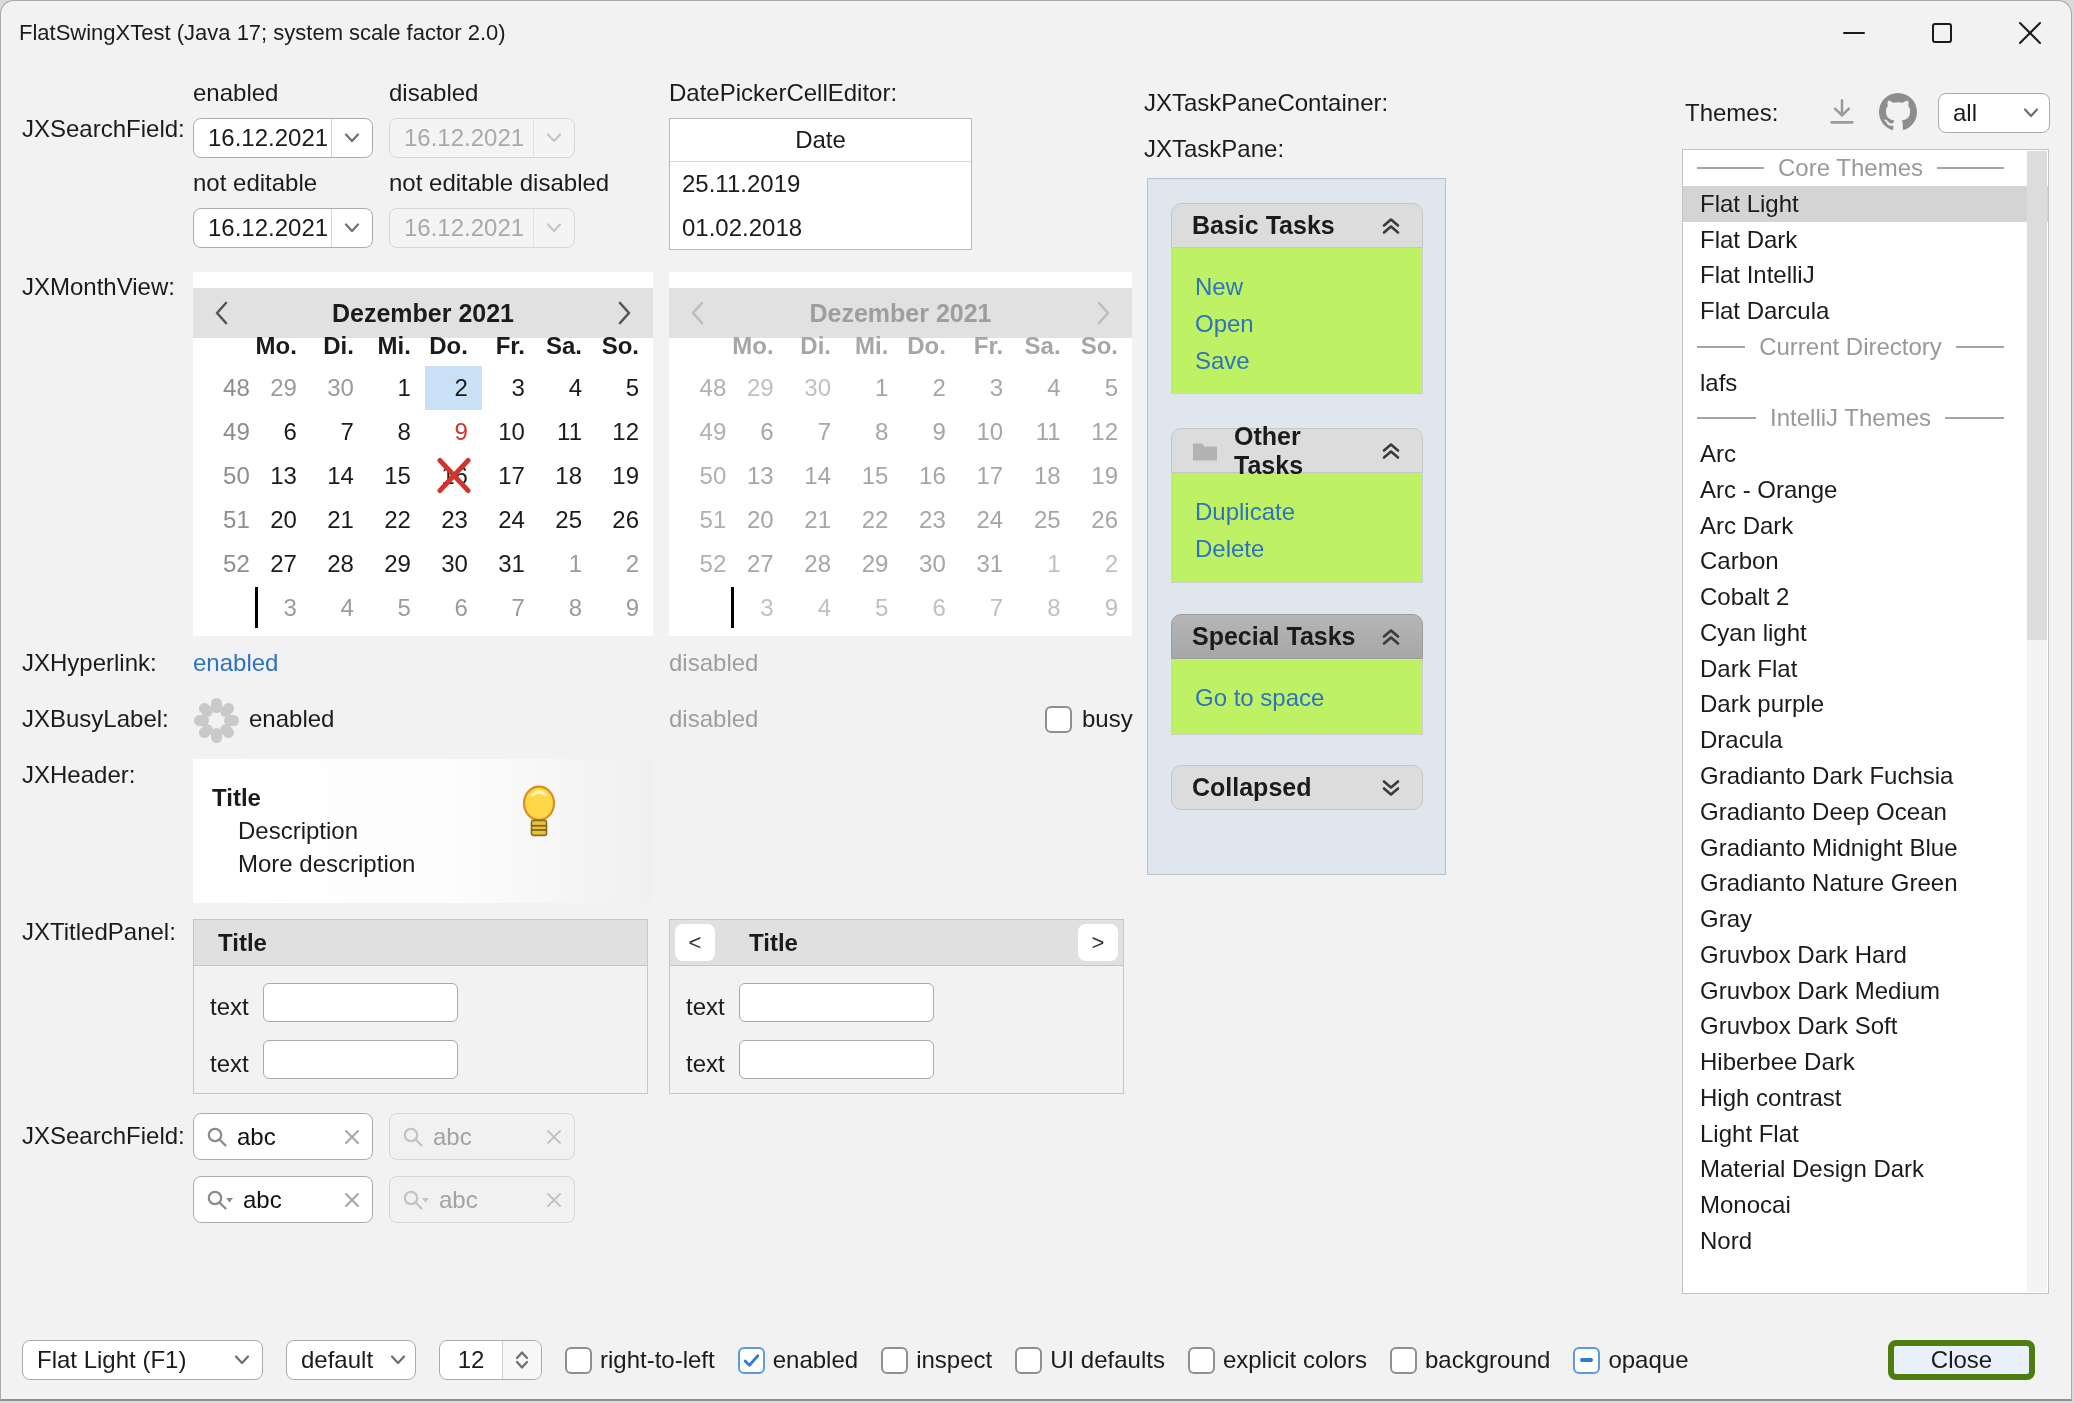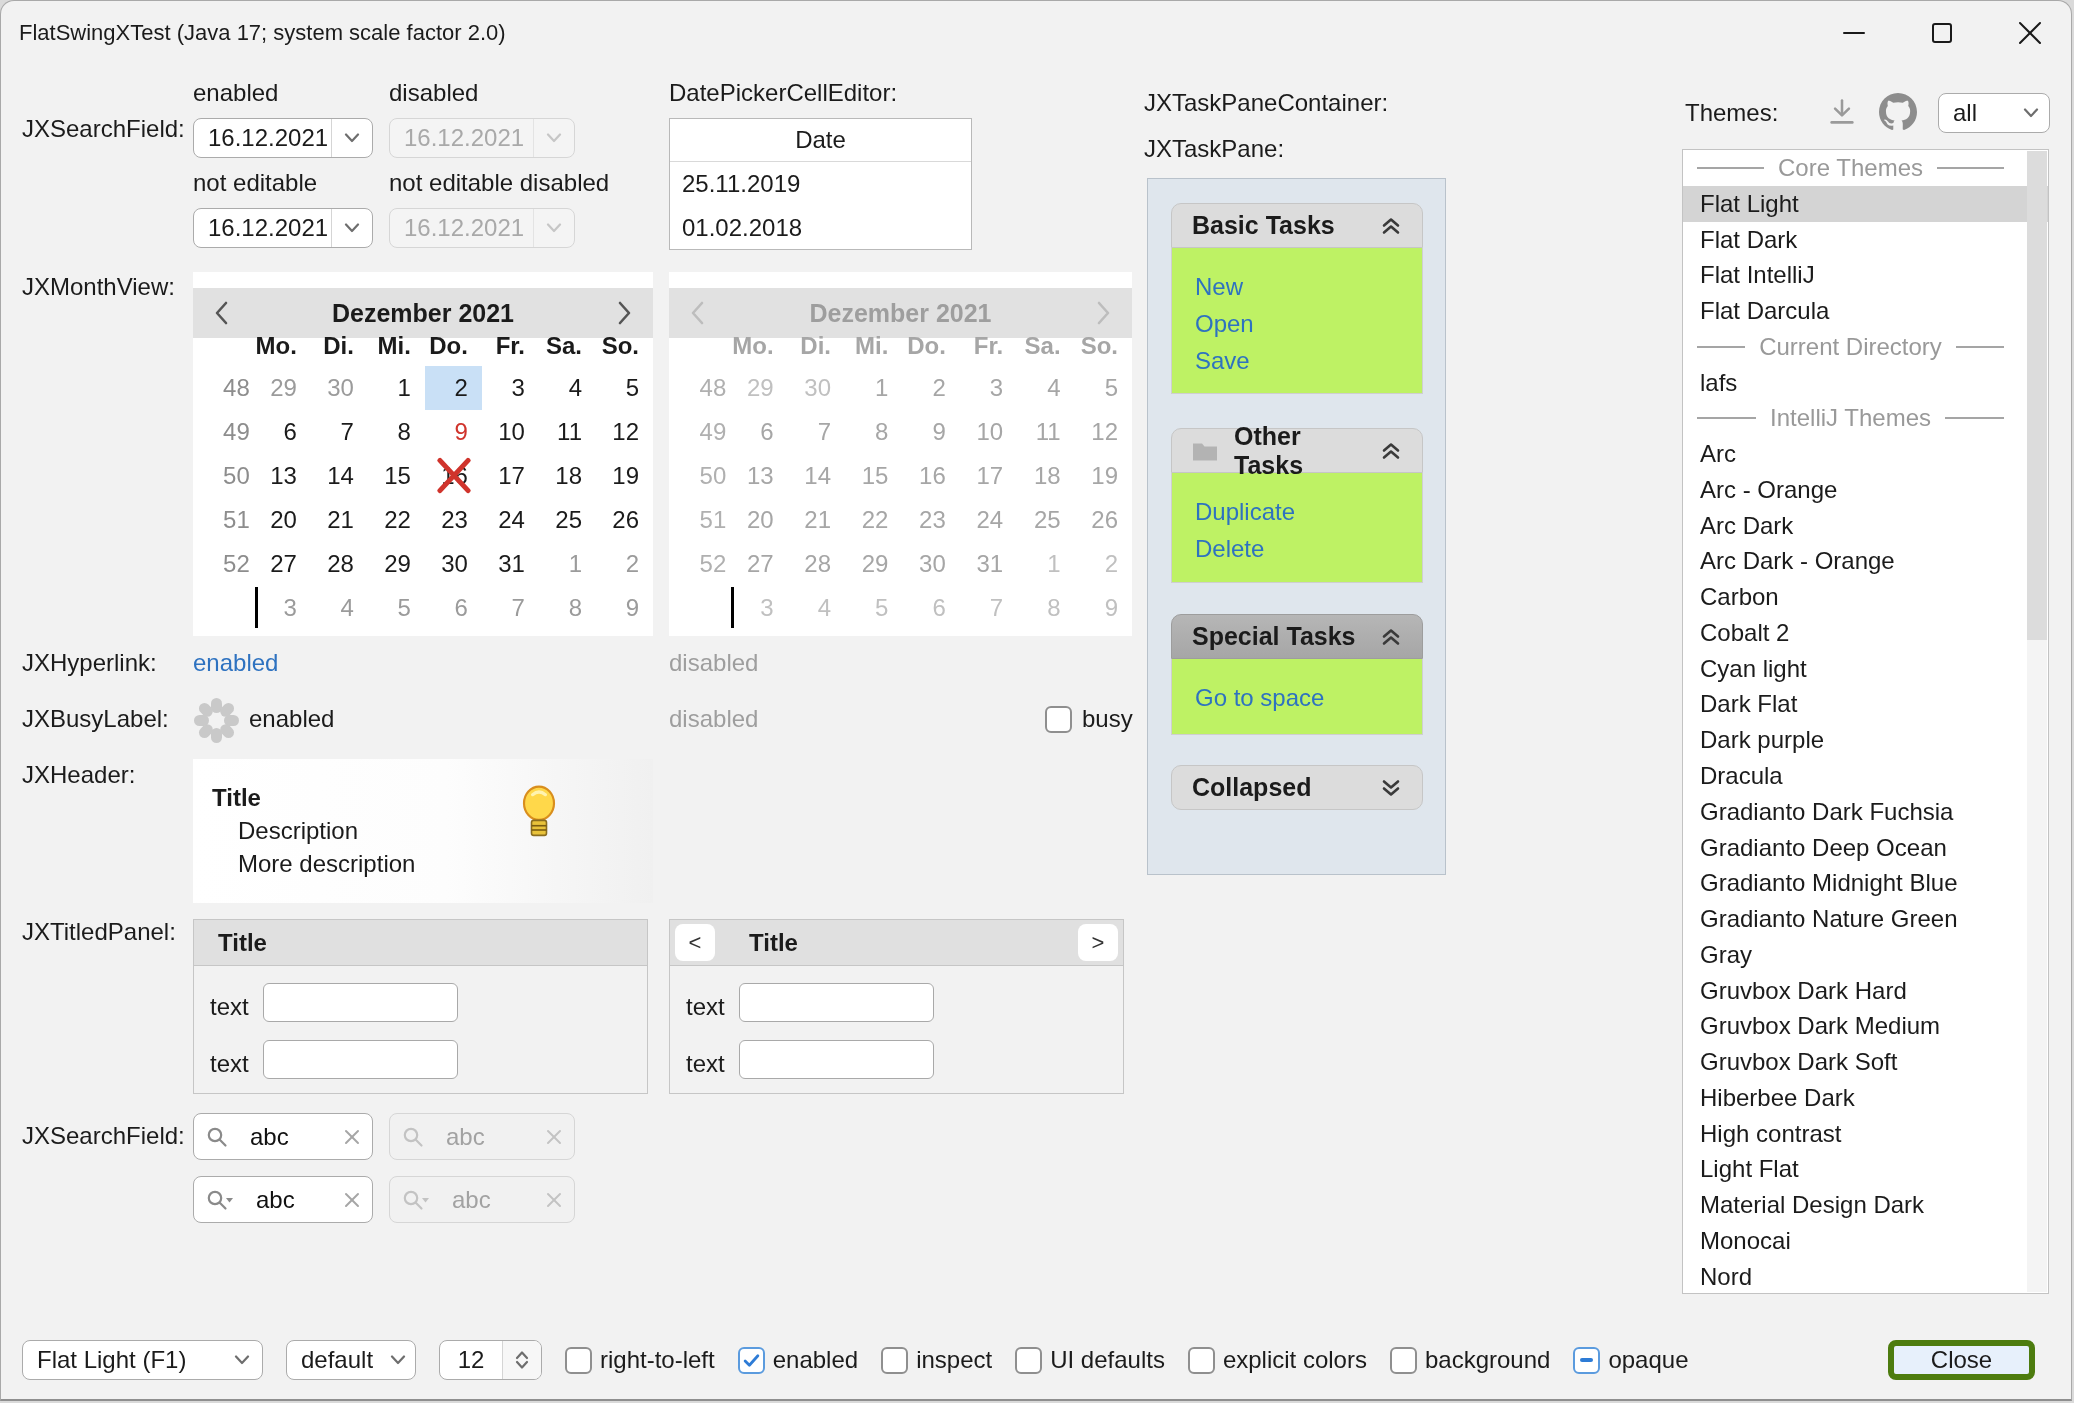--- a/index.html
+++ b/index.html
@@ -89,21 +89,21 @@
   .jxheader{position:absolute;background:linear-gradient(to right,#ffffff 0%,#fdfdfd 55%,#f0f0f0 100%);}
   
   .tpanel{position:absolute;border:1px solid #c6c6c6;background:#f2f2f2;box-sizing:border-box;}
   .tpanel-header{position:relative;height:45px;background:#e0e0e0;border-bottom:1px solid #c6c6c6;
     display:flex;align-items:center;}
   .tpanel-title{font-weight:bold;padding-left:24px;}
   .tp-btn{position:absolute;top:4px;width:40px;height:37px;background:#fff;border-radius:8px;
     display:flex;align-items:center;justify-content:center;font-size:22px;color:#333;}
   
   .sfield{position:absolute;height:47px;background:#fff;border:1px solid #ababab;border-radius:8px;
-    display:flex;align-items:center;box-sizing:border-box;padding:0 12px;gap:22px;}
+    display:flex;align-items:center;box-sizing:border-box;padding:0 12px;gap:9px;}
   .sfield .sf-text{flex:1;color:#111;}
   .sfield.disabledfield{background:#f1f1f1;border-color:#d6d6d6;}
   .sfield.disabledfield .sf-text{color:#a2a2a2;}
   
   .tp-container{position:absolute;background:#dfe6ed;border:1px solid #b9c2cb;box-sizing:border-box;}
   .taskpane{position:absolute;left:23px;width:252px;}
   .taskpane-header{height:45px;background:#dcdcdc;border:1px solid #c6c6c6;border-radius:10px 10px 0 0;
     display:flex;align-items:center;padding:0 20px;box-sizing:border-box;gap:16px;}
   .taskpane-header .tp-title{font-weight:bold;font-size:25px;flex:1;}
   .taskpane.special .taskpane-header{background:linear-gradient(#b6b6b6,#a6a6a6);border-color:#9d9d9d;}
@@ -585,21 +585,20 @@
         </div>
         <div class="theme-row">lafs</div>
         <div class="theme-sep">
           <span class="sepline"></span>
           <span class="septext">IntelliJ Themes</span>
           <span class="sepline"></span>
         </div>
         <div class="theme-row">Arc</div>
         <div class="theme-row">Arc - Orange</div>
         <div class="theme-row">Arc Dark</div>
-        <div class="theme-row">Arc Dark - Orange</div>
         <div class="theme-row">Carbon</div>
         <div class="theme-row">Cobalt 2</div>
         <div class="theme-row">Cyan light</div>
         <div class="theme-row">Dark Flat</div>
         <div class="theme-row">Dark purple</div>
         <div class="theme-row">Dracula</div>
         <div class="theme-row">Gradianto Dark Fuchsia</div>
         <div class="theme-row">Gradianto Deep Ocean</div>
         <div class="theme-row">Gradianto Midnight Blue</div>
         <div class="theme-row">Gradianto Nature Green</div>

